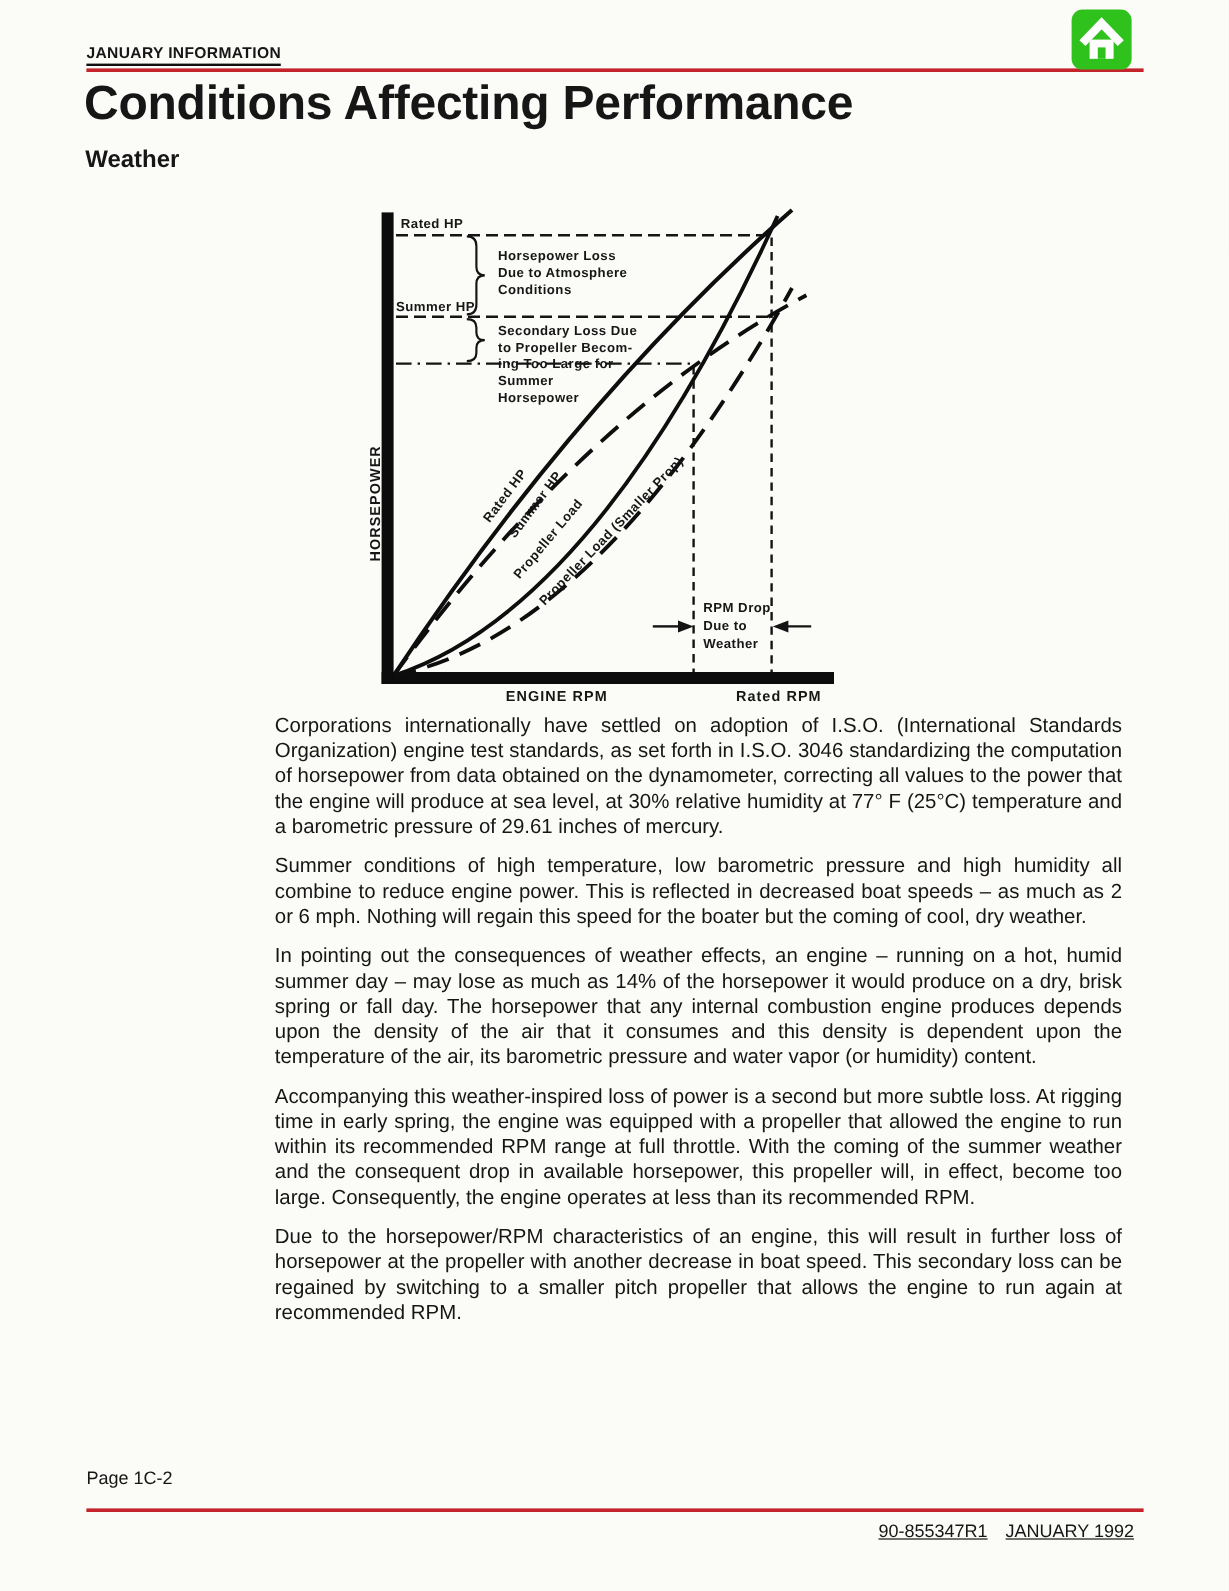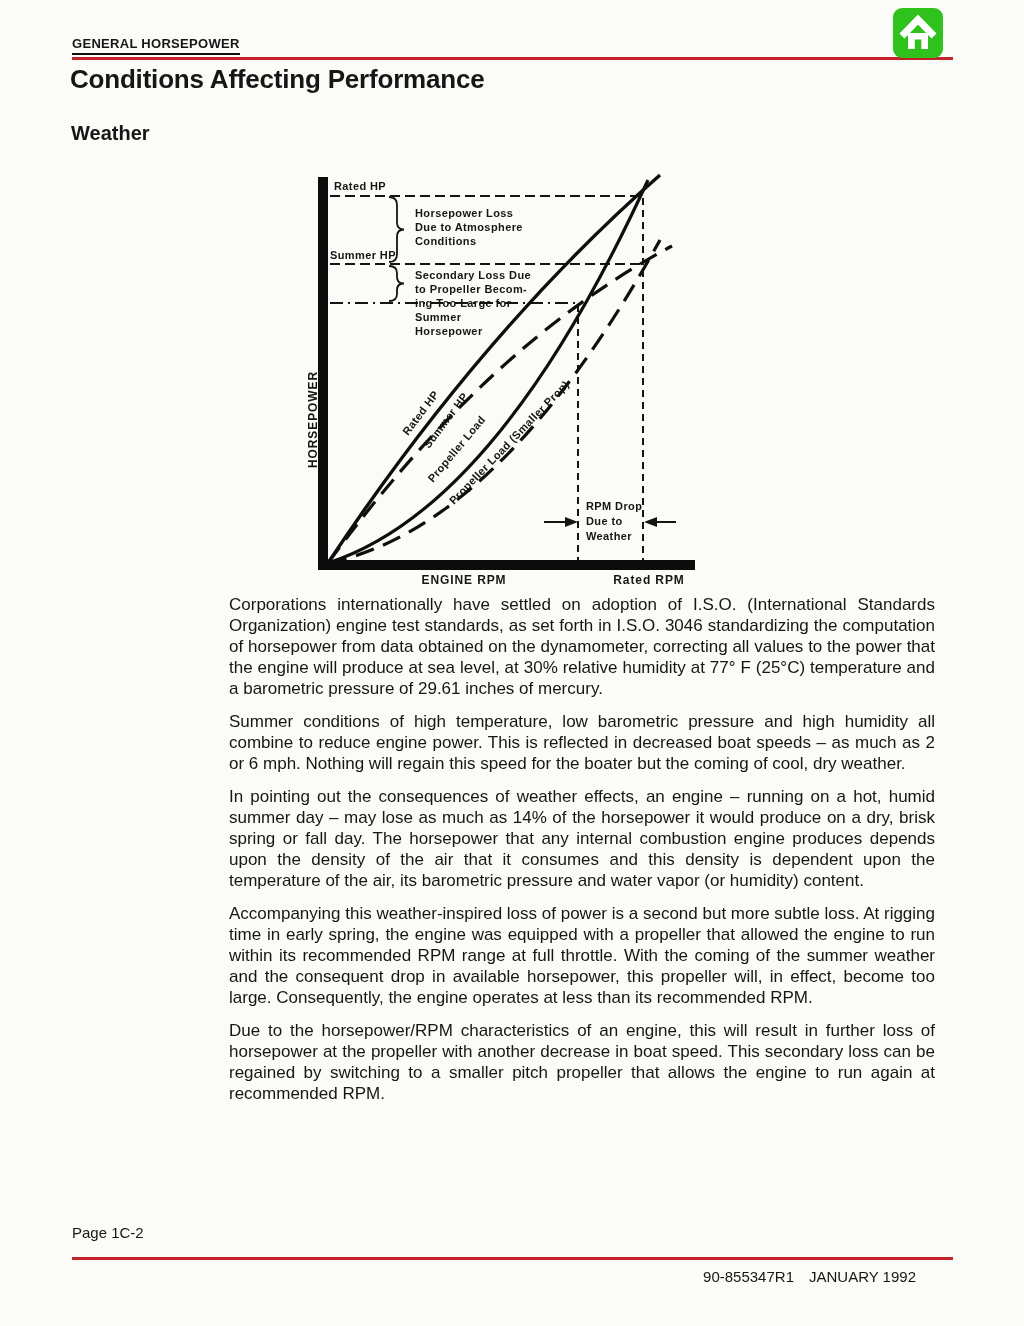--- a/index.html
+++ b/index.html
@@ -20,45 +20,45 @@
   
   .section-label {
     left:72px; top:36px; font-size:13px; font-weight:bold; letter-spacing:0.3px;
     border-bottom:2px solid #111; padding-bottom:2px;
   }
   .header-rule { left:72px; top:57px; width:881px; height:3px; background:var(--accent-red); }
   .home-button {
     left:893px; top:8px; width:50px; height:50px; background:var(--icon-green);
     border-radius:9px; cursor:pointer;
   }
-  .page-title { left:70px; top:64px; font-size:26px; font-weight:bold; letter-spacing:-0.2px; }
+  .page-title { left:70px; top:64px; font-size:40px; font-weight:bold; letter-spacing:-0.2px; }
   .page-subtitle { left:71px; top:122px; font-size:20px; font-weight:bold; }
 
   
   .chart-figure { left:298px; top:165px; width:405px; height:435px; }
   .chart-figure svg { display:block; }
   .dlbl { font-family:"Liberation Sans", sans-serif; font-size:11px; font-weight:bold;
           letter-spacing:0.4px; fill:var(--ink); }
   .dlbl-axis { font-size:12px; letter-spacing:0.9px; }
 
   
   .body-text { left:229px; top:594px; width:706px; font-size:17px; line-height:21px; }
   .body-text p { margin:0 0 12px 0; text-align:justify; }
 
   
   .footer-rule { left:72px; top:1257px; width:881px; height:3px; background:var(--accent-red); }
   .footer-left { left:72px; top:1224px; font-size:15px; }
-  .footer-right { right:108px; top:1268px; font-size:15px; display:flex; gap:15px; }
+  .footer-right { right:79px; top:1268px; font-size:15px; display:flex; gap:15px;text-decoration:underline; }
 </style>
 </head>
 <body>
 
 <div class="page">
 
-  <span class="abs section-label">GENERAL HORSEPOWER</span>
+  <span class="abs section-label">JANUARY INFORMATION</span>
   <div class="abs header-rule"></div>
   <div class="abs home-button" title="">
     <svg width="50" height="50" viewBox="0 0 50 50">
       <path d="M9 28 L25 11.5 L41 28" fill="none" stroke="#ffffff" stroke-width="7" stroke-linejoin="miter"></path>
       <rect x="15" y="25" width="20" height="16" fill="#ffffff"></rect>
       <rect x="21.8" y="31.5" width="6.5" height="9.5" fill="var(--icon-green)"></rect>
     </svg>
   </div>
 
   <h1 class="abs page-title" style="margin:0">Conditions Affecting Performance</h1>

